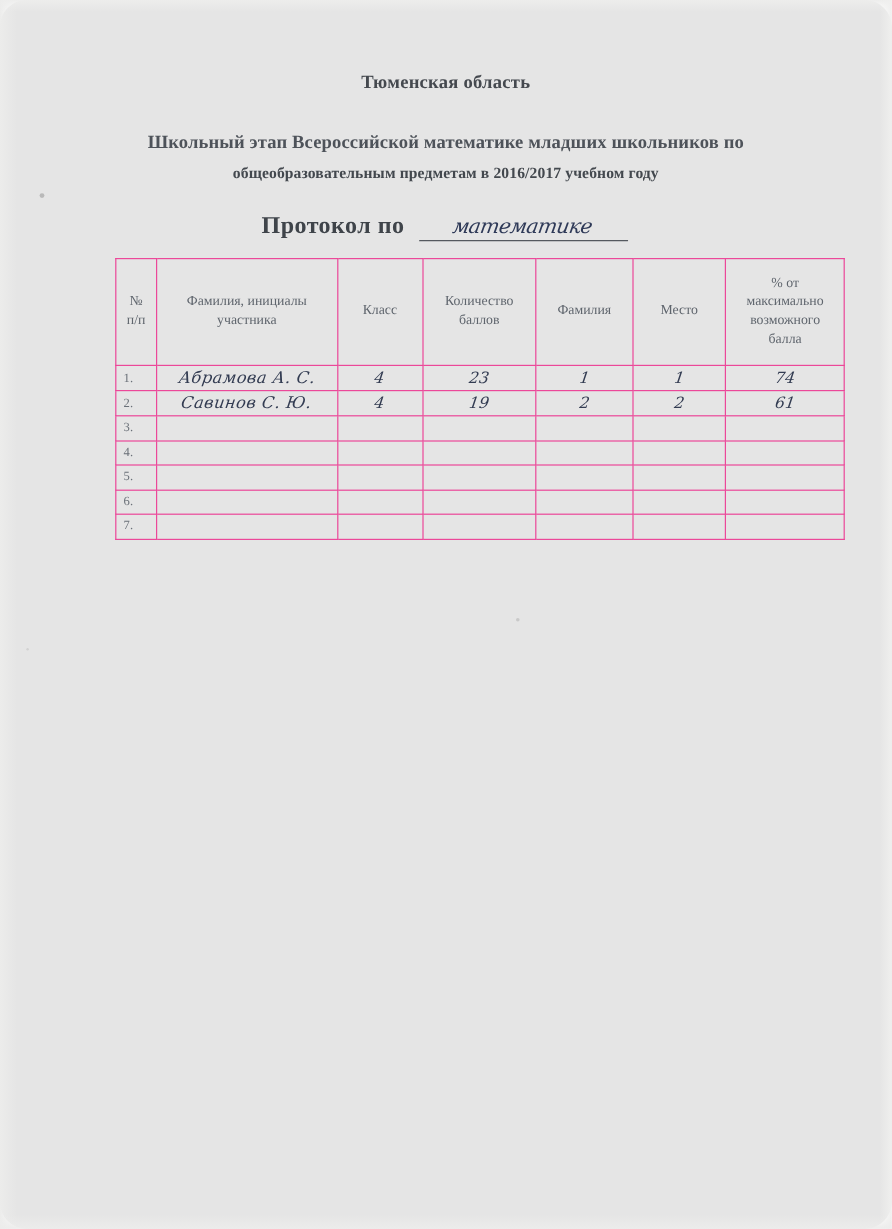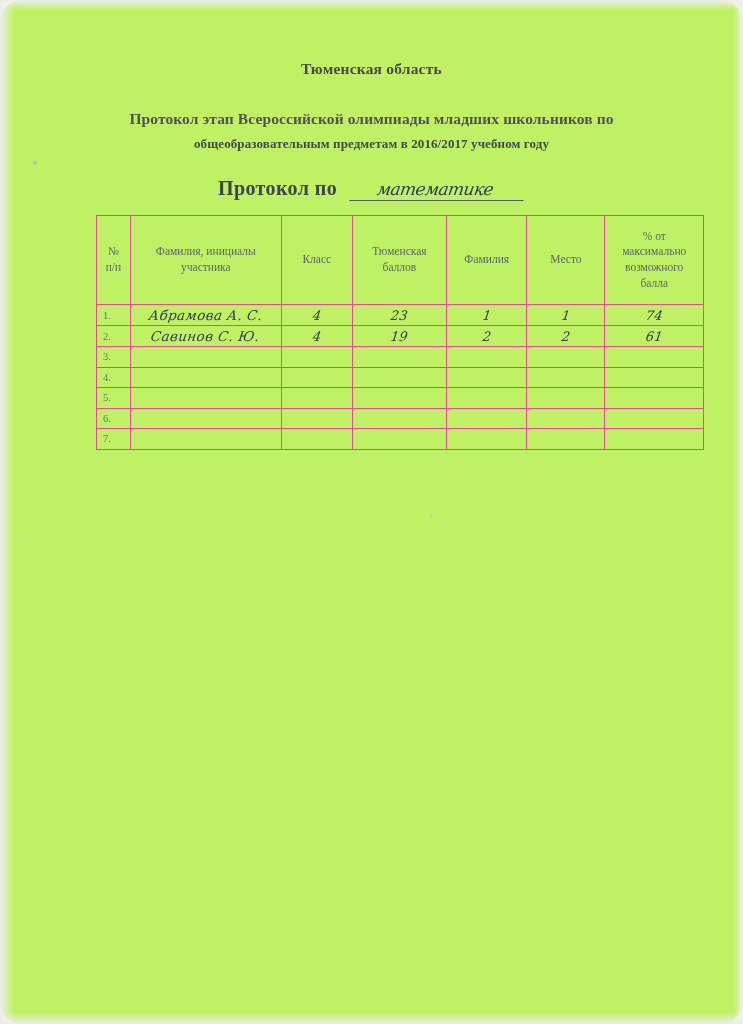--- a/index.html
+++ b/index.html
@@ -11,21 +11,21 @@
     height: 1024px;
     background: #ffffff;
     font-family: "Liberation Serif", serif;
     color: #3a3f45;
     position: relative;
     overflow: hidden;
   }
   .page {
     position: absolute;
     inset: 0;
-    background: #bef264;
+    background: #e5e5e5;
     border-radius: 22px;
   }
   
   .scan-edge-left {
     position: absolute;
     left: 0; top: 0; bottom: 0;
     width: 14px;
     background: linear-gradient(to right, #ececeb, rgba(255,255,255,0));
   }
   .scan-edge-top {
@@ -164,42 +164,42 @@
 
   <div class="scan-edge-left"></div>
   <div class="scan-edge-top"></div>
   <div class="scan-edge-right"></div>
   <div class="scan-edge-bottom"></div>
   <div class="speck s1"></div>
   <div class="speck s2"></div>
   <div class="speck s3"></div>
 
   <div class="heading h-line1">Тюменская область</div>
-  <div class="heading h-line3">Протокол этап Всероссийской олимпиады младших  школьников по</div>
+  <div class="heading h-line3">Школьный этап Всероссийской математике младших  школьников по</div>
   <div class="heading h-line4">общеобразовательным предметам в 2016/2017 учебном году</div>
 
   <div class="protocol-row">
     <span class="protocol-label">Протокол по</span>
     <span class="protocol-subject">математике</span>
   </div>
 
   <table class="protocol">
     <thead>
       <tr>
         <td class="col-num">
           <span>№</span><br>
           <span>п/п</span>
         </td>
         <td class="col-name">
           <span>Фамилия, инициалы</span><br>
           <span>участника</span>
         </td>
         <td class="col-class">Класс</td>
         <td class="col-points">
-          <span>Тюменская</span><br>
+          <span>Количество</span><br>
           <span>баллов</span>
         </td>
         <td class="col-rating">Фамилия</td>
         <td class="col-place">Место</td>
         <td class="col-percent">
           <span>% от</span><br>
           <span>максимально</span><br>
           <span>возможного</span><br>
           <span>балла</span>
         </td>

